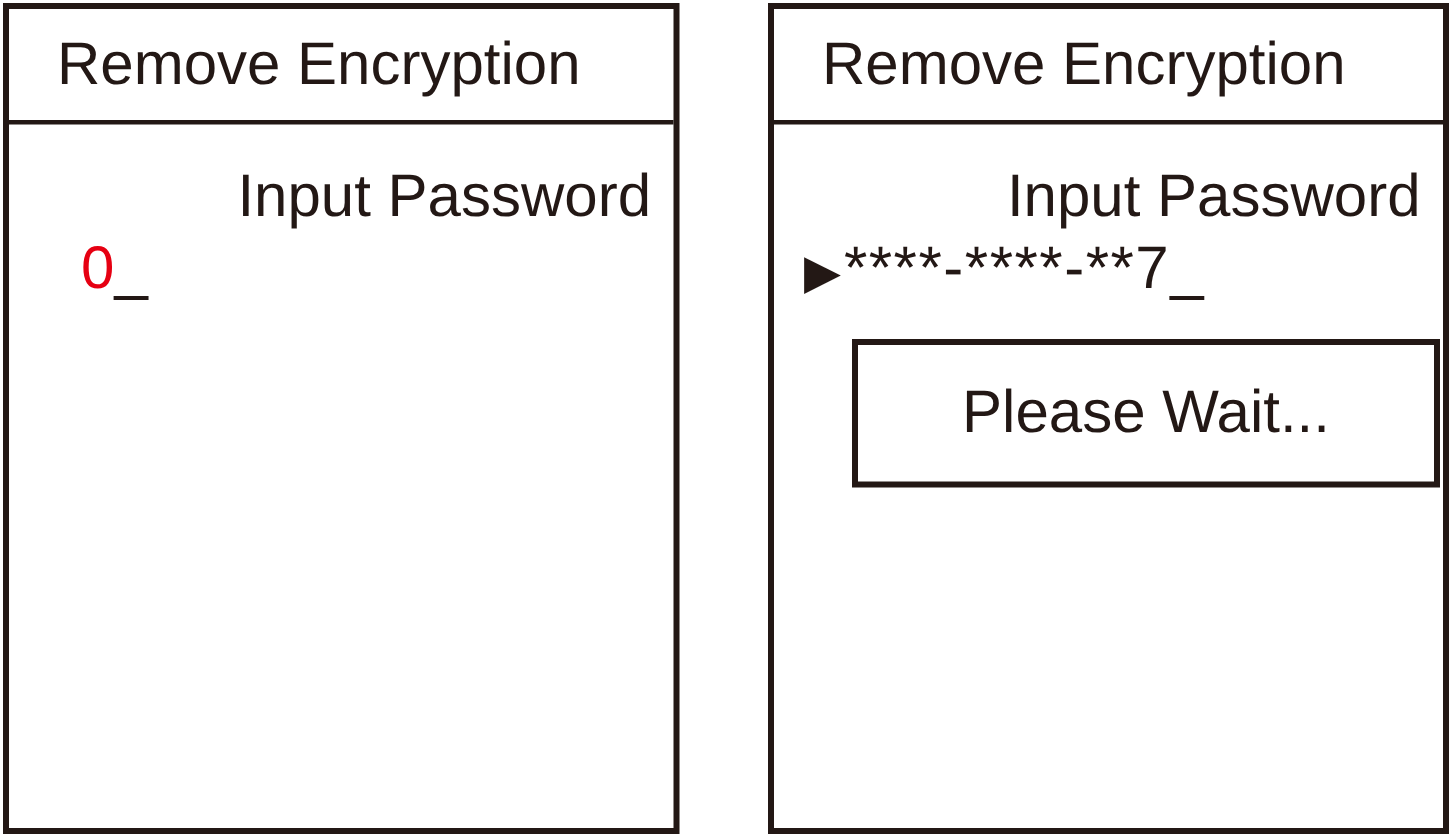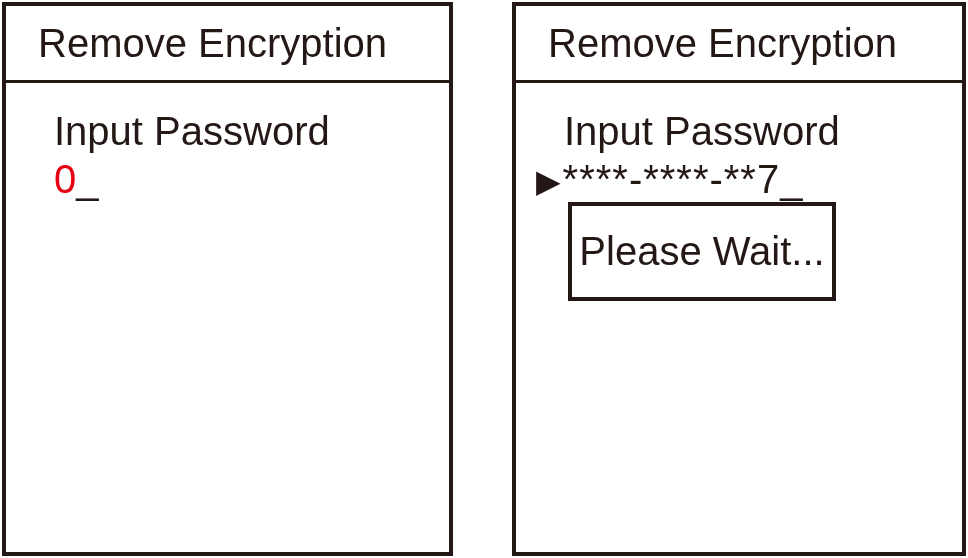--- a/index.html
+++ b/index.html
@@ -16,20 +16,21 @@
     background: var(--background);
     font-family: "Liberation Sans", sans-serif;
     color: var(--ink);
   }
   .canvas {
     position: relative;
     width: 968px;
     height: 558px;
     background: var(--background);
     overflow: hidden;
+    text-align: right;
   }
   .panel {
     position: absolute;
     top: 2px;
     height: 554px;
     border: 4px solid var(--ink);
     background: var(--background);
   }
   .panel-left  { left: 2px;   width: 451px; }
   .panel-right { left: 512px; width: 454px; }
@@ -63,22 +64,23 @@
   .cursor { color: var(--ink); }
   .masked-line { margin-left: -28px; letter-spacing: 1px; }
   .pointer {
     font-size: 32px;
     line-height: 1;
     margin-right: 2px;
     transform: translateY(2px);
     letter-spacing: 0;
   }
   .dialog {
+    margin-top: 24px;
     margin-left: 4px;
-    width: 268px;
+    width: 392px;
     height: 99px;
     border: 4px solid var(--ink);
     display: flex;
     align-items: center;
     justify-content: center;
     font-size: 40px;
     background: var(--background);
     white-space: nowrap;
   }
 </style>

